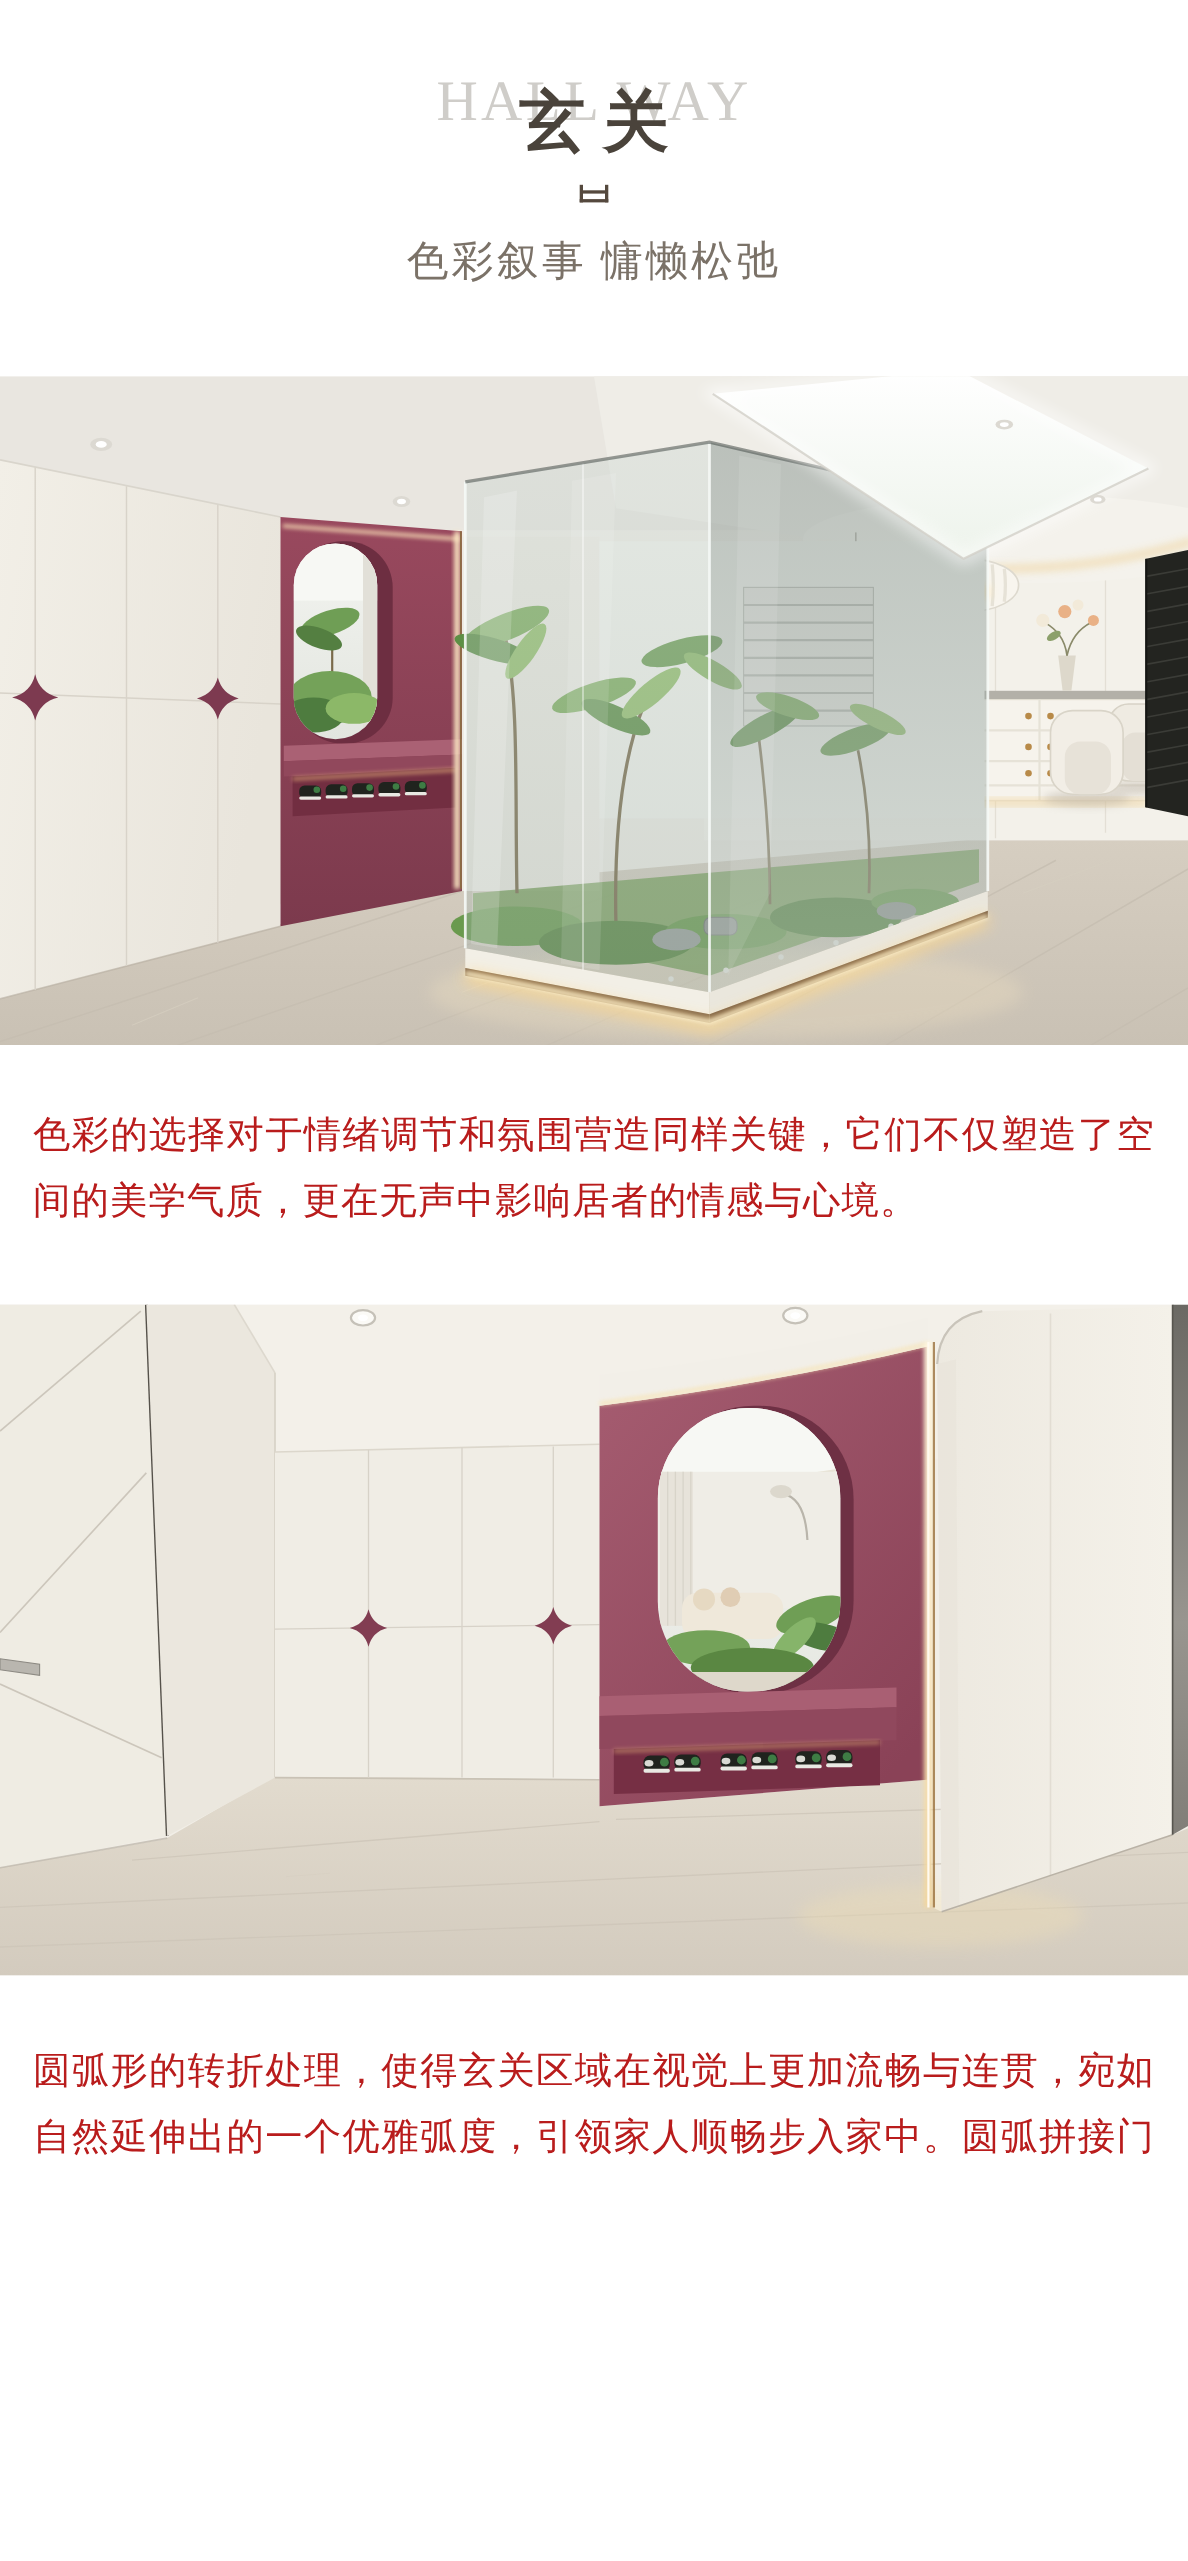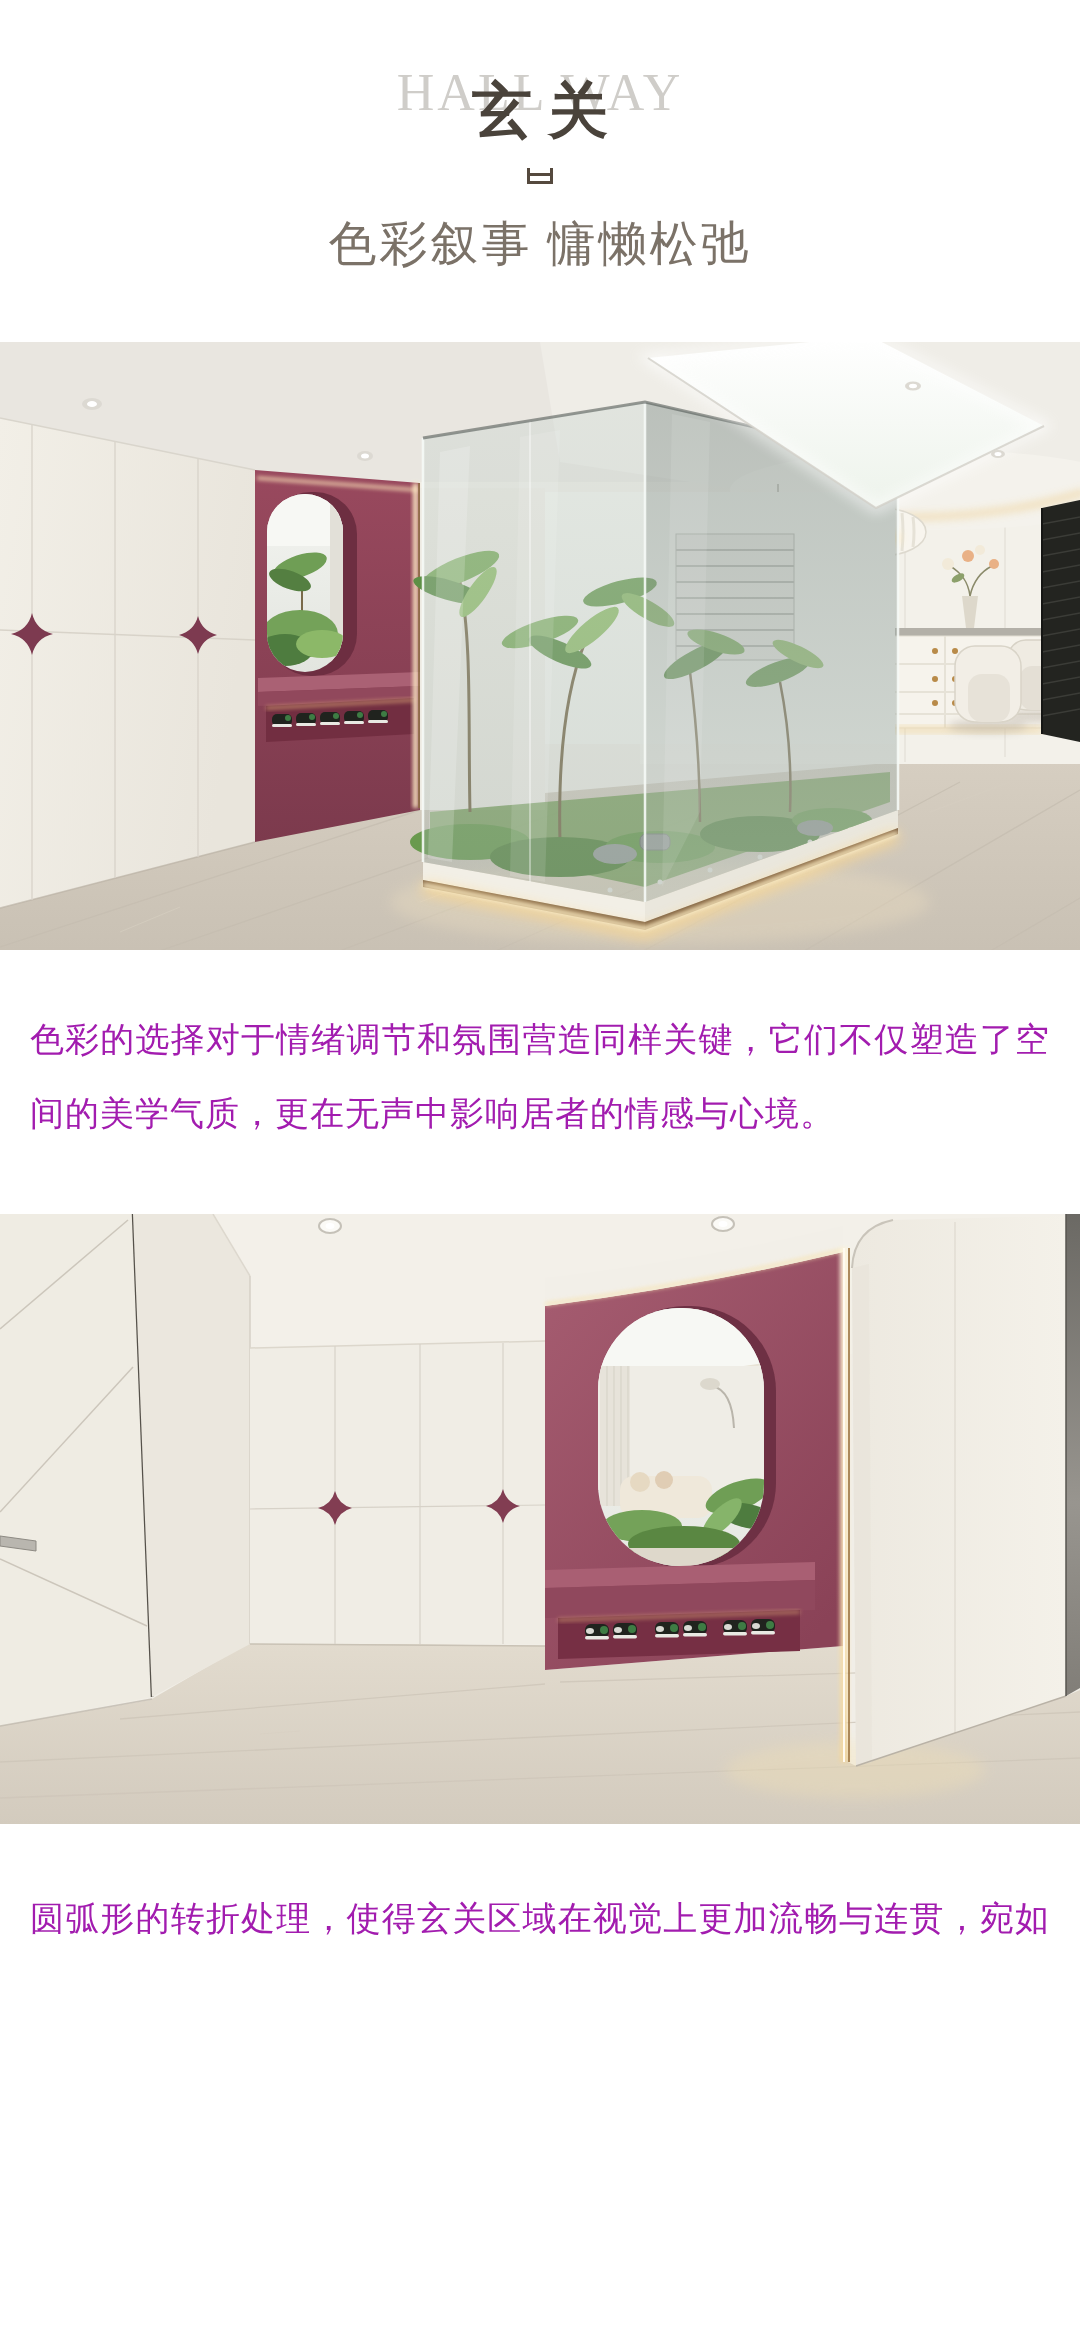--- a/index.html
+++ b/index.html
@@ -26,33 +26,33 @@
   .divider-glyph{
     position:relative;width:26px;height:16px;margin:22px auto 0;
     border-left:3px solid #55493e;border-right:3px solid #55493e;border-bottom:3px solid #55493e;
     box-sizing:border-box;
   }
   .divider-glyph::after{
     content:"";position:absolute;left:0;right:0;top:40%;
     border-top:3px solid #55493e;
   }
   .subtitle{
-    margin-top:28px;font-size:48px;font-weight:400;
+    margin-top:28px;font-size:38px;font-weight:400;
     color:#7b7268;letter-spacing:3px;
   }
   
   .photo{margin:0;width:1080px;display:block;font-size:0;}
   .photo svg{display:block;width:1080px;}
   .photo-1{height:608px;}
   .photo-2{height:610px;margin-top:63px;}
   
   .para{
     margin:53px 30px 0;
-    font-size:34px;line-height:74px;letter-spacing:1px;
-    color:#a21caf;font-weight:300;
+    font-size:34px;line-height:60px;letter-spacing:1px;
+    color:#b91c1c;font-weight:300;
     text-align:justify;
   }
   .para-2{margin-top:58px;}
 </style>
 </head>
 <body>
 
 <div class="page">
 
   <div class="header">

